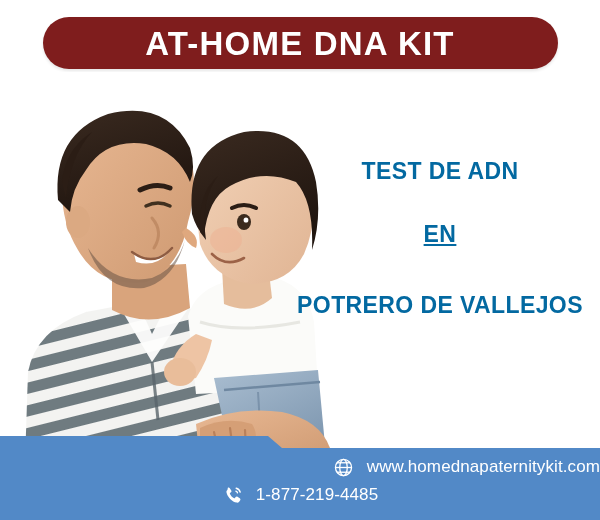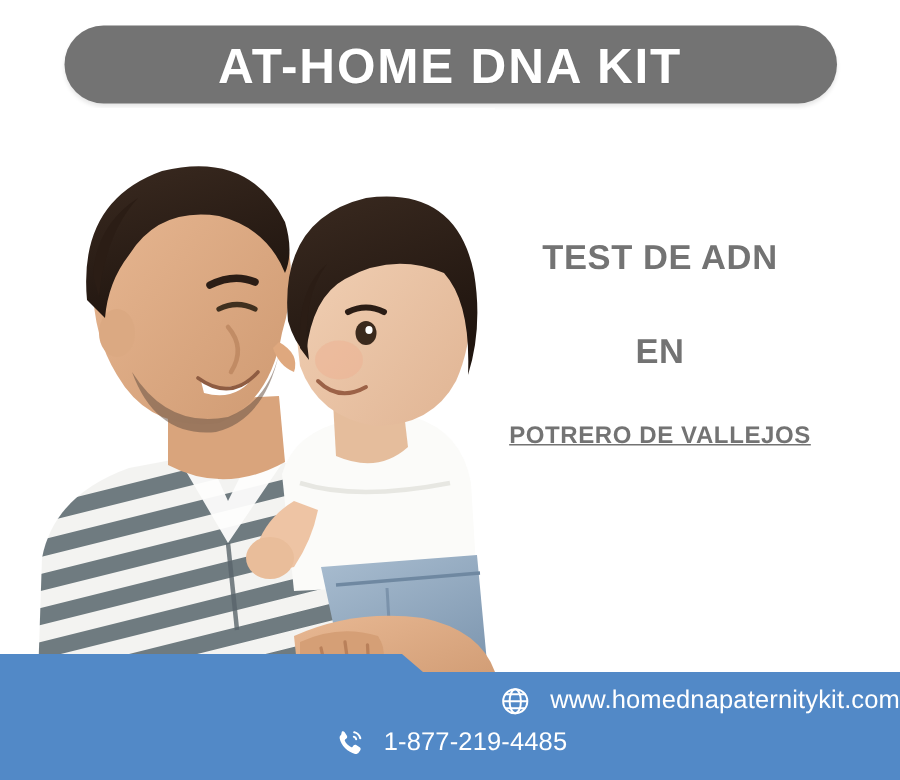--- a/index.html
+++ b/index.html
@@ -28,21 +28,21 @@
     width: 600px;
     height: 52px;
     display: flex;
     justify-content: center;
     align-items: center;
   }
   .header-pill {
     width: 515px;
     height: 52px;
     border-radius: 26px;
-    background: #737373;
+    background: #7f1d1d;
     display: flex;
     align-items: center;
     justify-content: center;
     box-shadow: 0 2px 3px rgba(0,0,0,0.10);
   }
   .header-pill-text {
     color: #ffffff;
     font-size: 33px;
     font-weight: bold;
     letter-spacing: 1.2px;
@@ -64,30 +64,30 @@
 
   
   .headline {
     position: absolute;
     left: 290px;
     top: 160px;
     width: 300px;
     text-align: center;
   }
   .headline-line {
-    color: #737373;
+    color: #0369a1;
     font-weight: bold;
     font-size: 23px;
     letter-spacing: 0.4px;
     line-height: 1;
     white-space: nowrap;
   }
   .headline-line.l1 { margin-bottom: 40px; }
-  .headline-line.l2 { margin-bottom: 37px; }
-  .headline-line.l3 { font-size: 16px; text-decoration: underline; }
+  .headline-line.l2 { margin-bottom: 48px; text-decoration: underline; }
+  .headline-line.l3 { font-size: 23px; }
 
   
   .footer {
     position: absolute;
     left: 0;
     top: 436px;
     width: 600px;
     height: 84px;
     background: #5289c7;
     clip-path: polygon(0 0, 268px 0, 282px 12px, 600px 12px, 600px 84px, 0 84px);

